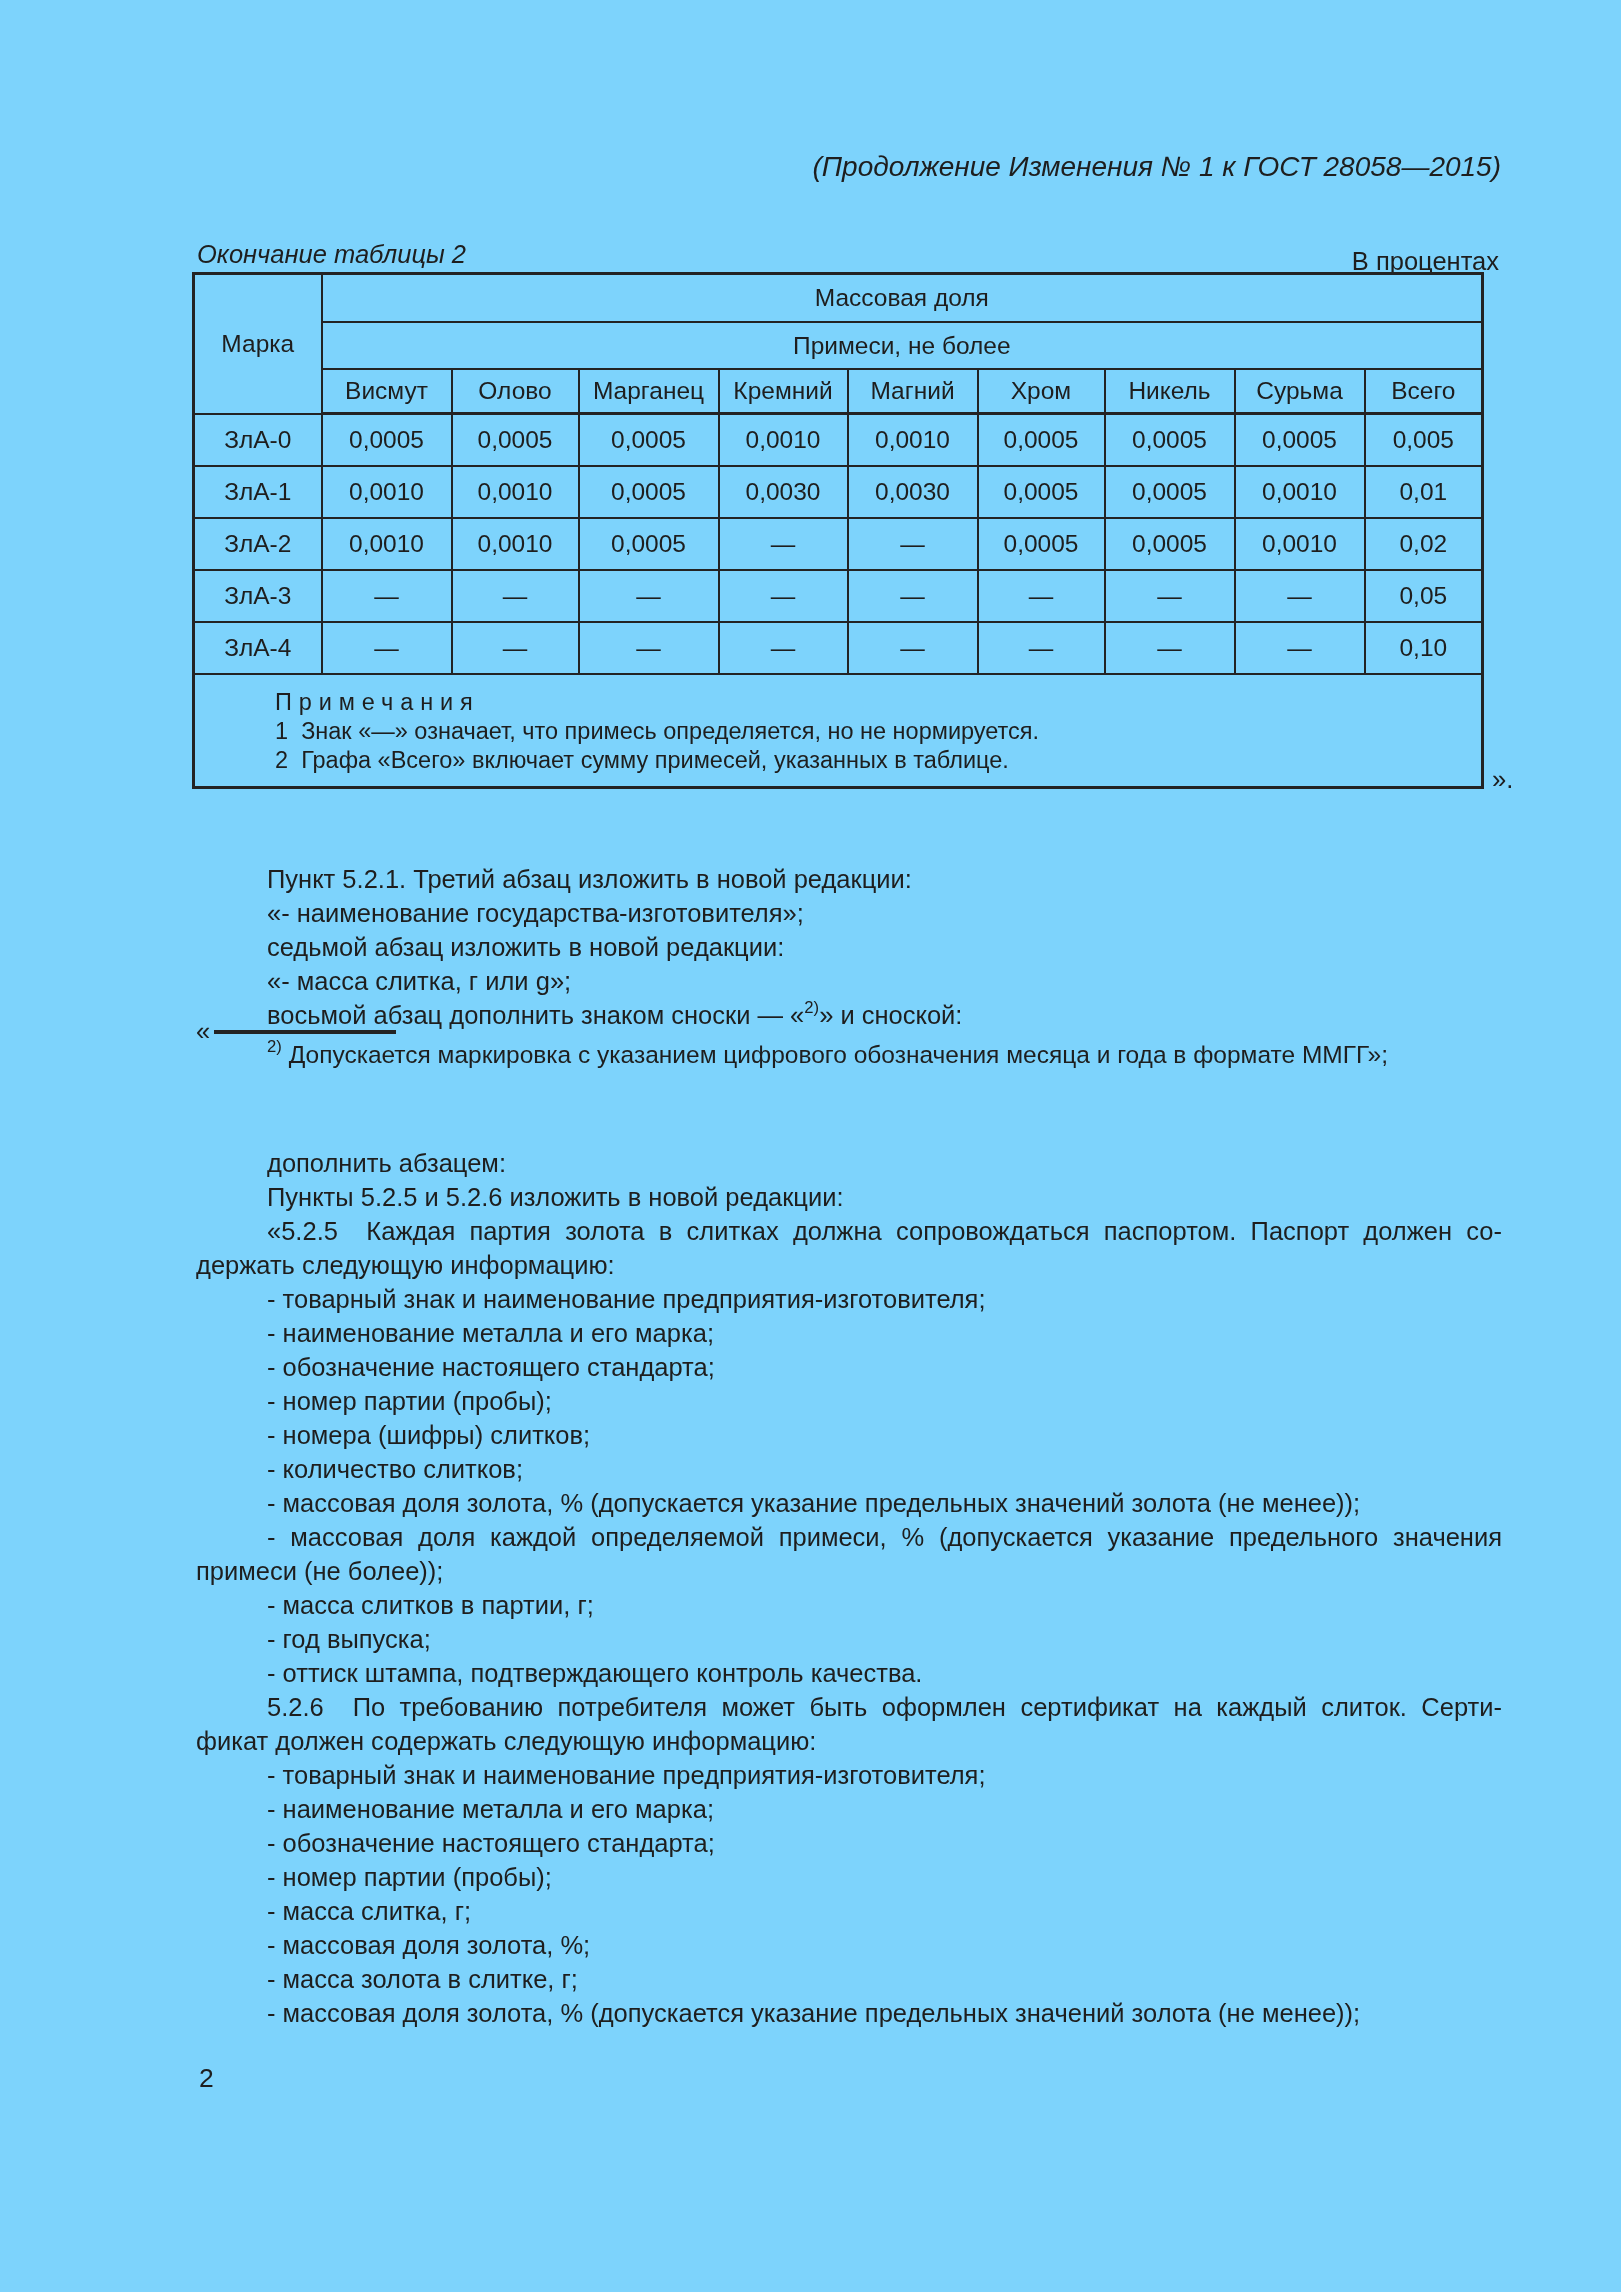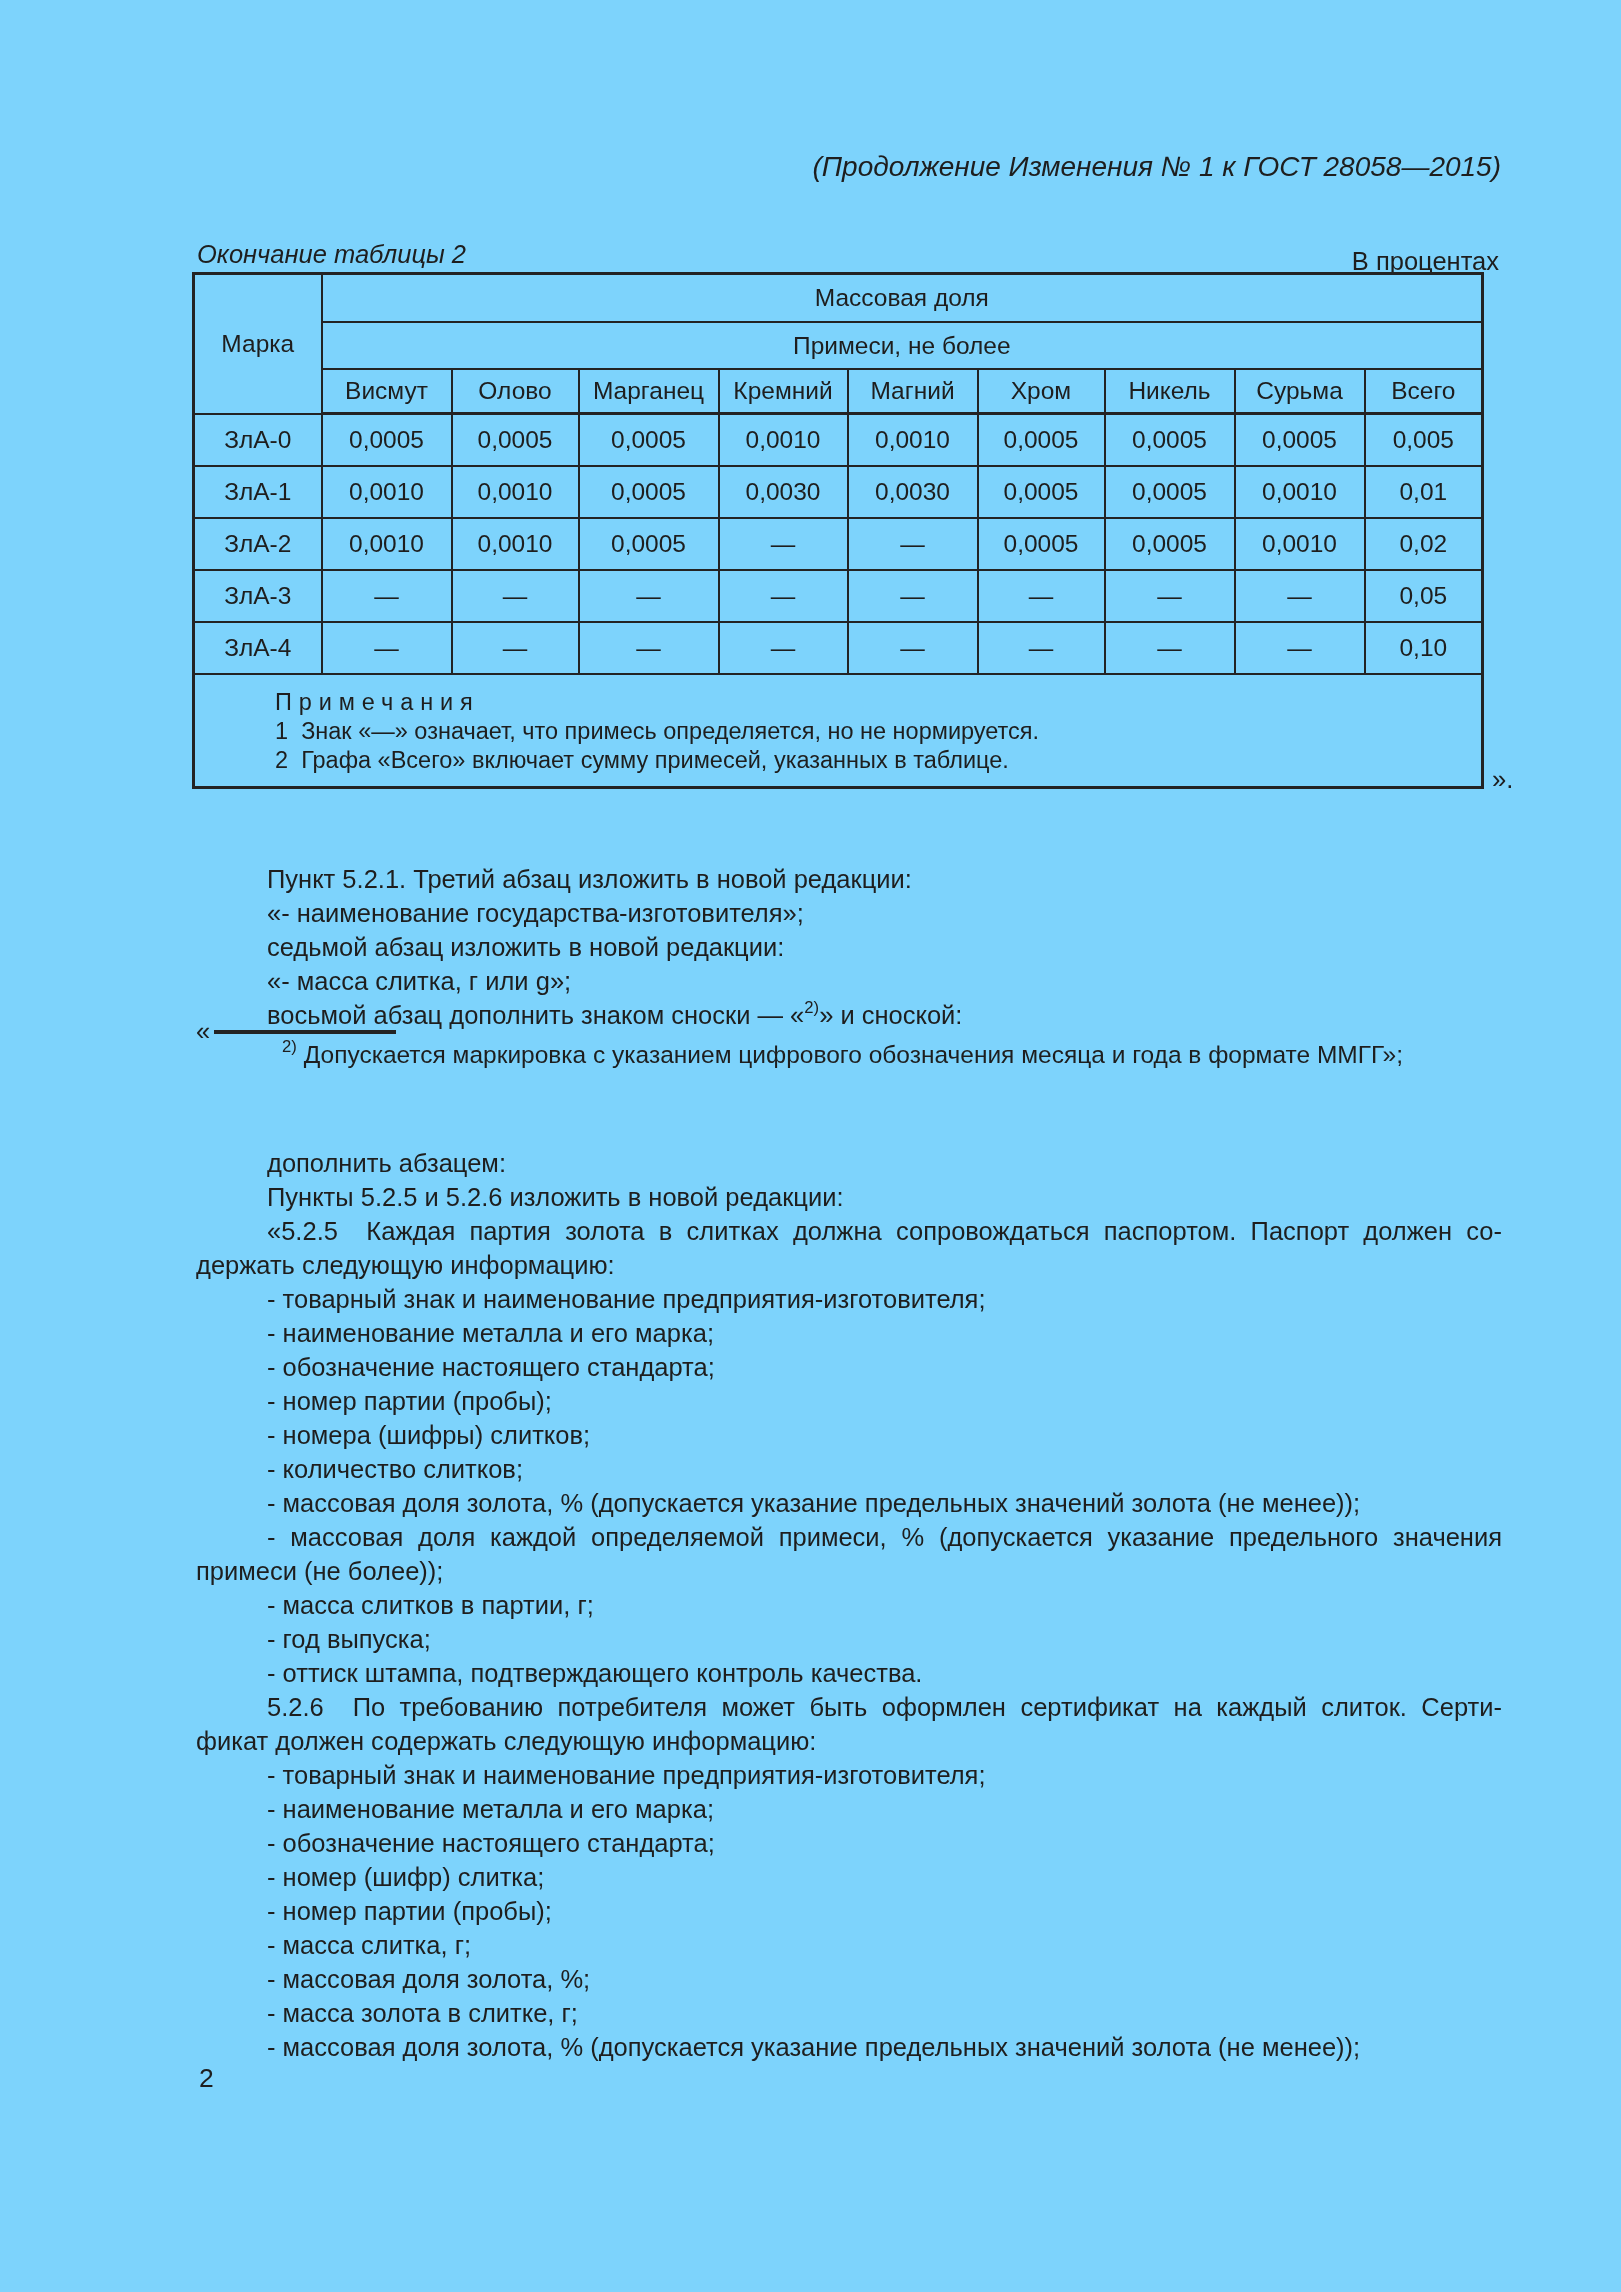--- a/index.html
+++ b/index.html
@@ -62,21 +62,21 @@
   .j{text-align:justify;text-align-last:justify;}
   sup.fn{font-size:16.7px;vertical-align:10.8px;line-height:0;}
   .fn-open{
     position:absolute;left:196px;top:1017px;font-size:25.5px;
   }
   .fn-rule{
     position:absolute;left:214px;top:1030px;width:182px;height:3.9px;
     background:#232323;
   }
   .fn-text{
-    position:absolute;left:282px;top:1039px;width:1245px;
+    position:absolute;left:267px;top:1039px;width:1245px;
     font-size:24.5px;line-height:32px;
   }
   .page-num{
     position:absolute;left:199px;top:2063px;font-size:26.5px;
   }
 </style>
 </head>
 <body>
 
 <div class="page">
@@ -218,21 +218,20 @@
     <div class="line ind j">- массовая доля каждой определяемой примеси, % (допускается указание предельного значения</div>
     <div class="line">примеси (не более));</div>
     <div class="line ind">- масса слитков в партии, г;</div>
     <div class="line ind">- год выпуска;</div>
     <div class="line ind">- оттиск штампа, подтверждающего контроль качества.</div>
     <div class="line ind j">5.2.6&nbsp; По требованию потребителя может быть оформлен сертификат на каждый слиток. Серти-</div>
     <div class="line">фикат должен содержать следующую информацию:</div>
     <div class="line ind">- товарный знак и наименование предприятия-изготовителя;</div>
     <div class="line ind">- наименование металла и его марка;</div>
     <div class="line ind">- обозначение настоящего стандарта;</div>
-    <div class="line ind">- номер (шифр) слитка;</div>
     <div class="line ind">- номер партии (пробы);</div>
     <div class="line ind">- масса слитка, г;</div>
     <div class="line ind">- массовая доля золота, %;</div>
     <div class="line ind">- масса золота в слитке, г;</div>
     <div class="line ind">- массовая доля золота, % (допускается указание предельных значений золота (не менее));</div>
   </div>
 
   <div class="page-num">2</div>
 
 </div>

